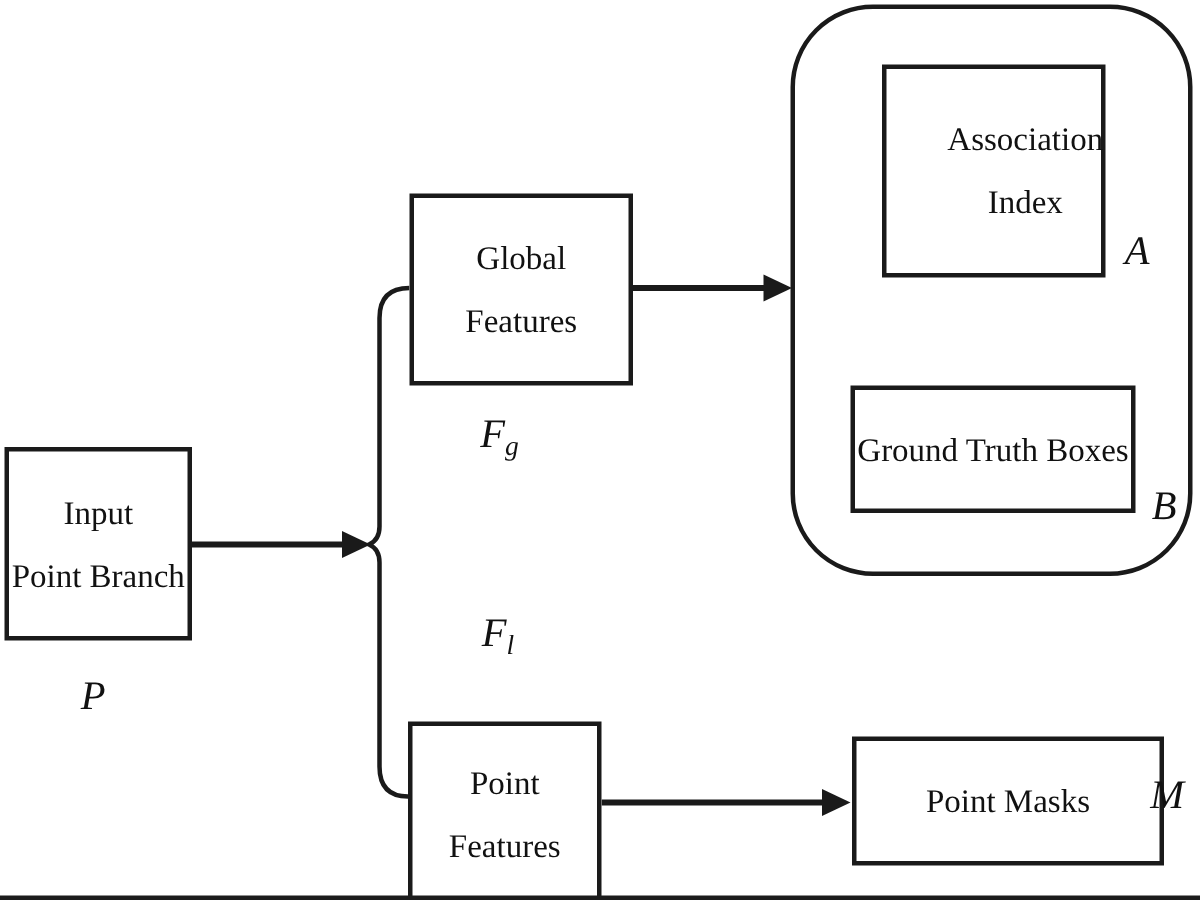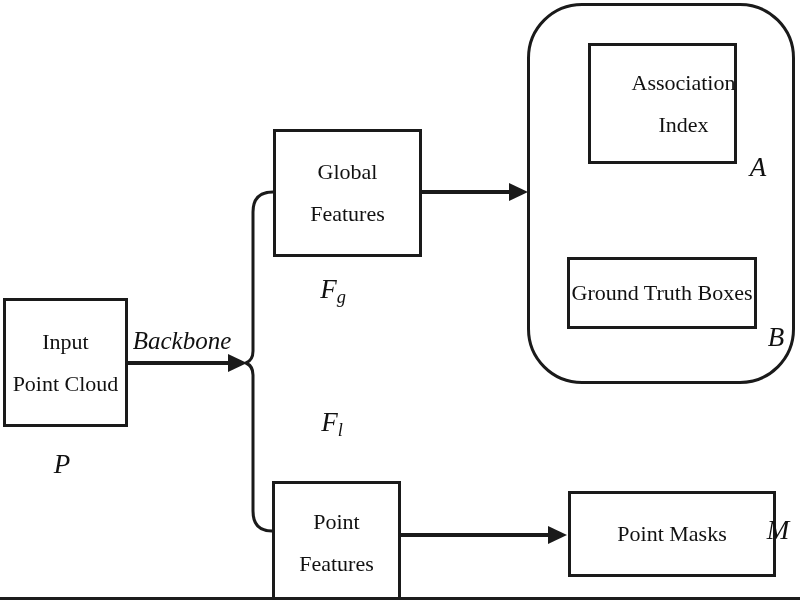--- a/index.html
+++ b/index.html
@@ -50,22 +50,22 @@
     height: 381px;
     border: 3px solid #1a1a1a;
     border-radius: 55px;
     background: #ffffff;
     box-sizing: border-box;
   }
   
   .node-input          { left: 3px;   top: 298px; width: 125px; height: 129px; }
   .node-global         { left: 273px; top: 129px; width: 149px; height: 128px; }
   .node-point-features { left: 272px; top: 469px; width: 129px; height: 124px; margin-top: 12px; }
-  .node-association    { left: 588px; top: 43px;  width: 149px; height: 121px; padding-left: 42px; }
-  .node-ground-truth   { left: 567px; top: 257px; width: 190px; height: 72px; }
+  .node-association    { left: 588px; top: 43px;  width: 149px; height: 142px; padding-left: 42px; }
+  .node-ground-truth   { left: 567px; top: 257px; width: 190px; height: 85px; }
   .node-point-masks    { left: 568px; top: 491px; width: 208px; height: 86px; }
 
   .math-label {
     position: absolute;
     font-style: italic;
     font-size: 27px;
     color: #111111;
     transform: translate(-50%, -50%);
     white-space: nowrap;
   }
@@ -115,21 +115,21 @@
     <polygon points="528,192 509,183 509,201" fill="#1a1a1a"></polygon>
 
     <line x1="401" y1="535" x2="551" y2="535" stroke="#1a1a1a" stroke-width="4"></line>
     <polygon points="567,535 548,526 548,544" fill="#1a1a1a"></polygon>
   </svg>
 
   <div class="container-round"></div>
 
   <div class="node node-input">
     <span class="box-text">Input
-Point Cloud</span>
+Point Branch</span>
   </div>
 
   <div class="node node-global">
     <span class="box-text">Global
 Features</span>
   </div>
 
   <div class="node node-point-features">
     <span class="box-text">Point
 Features</span>
@@ -153,18 +153,17 @@
   <div class="math-label lbl-fg"><span>F</span><span class="sub">g</span></div>
 
   <div class="math-label lbl-fl"><span>F</span><span class="sub">l</span></div>
 
   <div class="math-label lbl-a"><span>A</span><span class="sub"></span></div>
 
   <div class="math-label lbl-b"><span>B</span><span class="sub"></span></div>
 
   <div class="math-label lbl-m"><span>M</span><span class="sub"></span></div>
 
-  <div class="edge-label lbl-backbone">Backbone</div>
 
 
   <div class="bottom-rule"></div>
 
 </div>
 
 </body></html>

